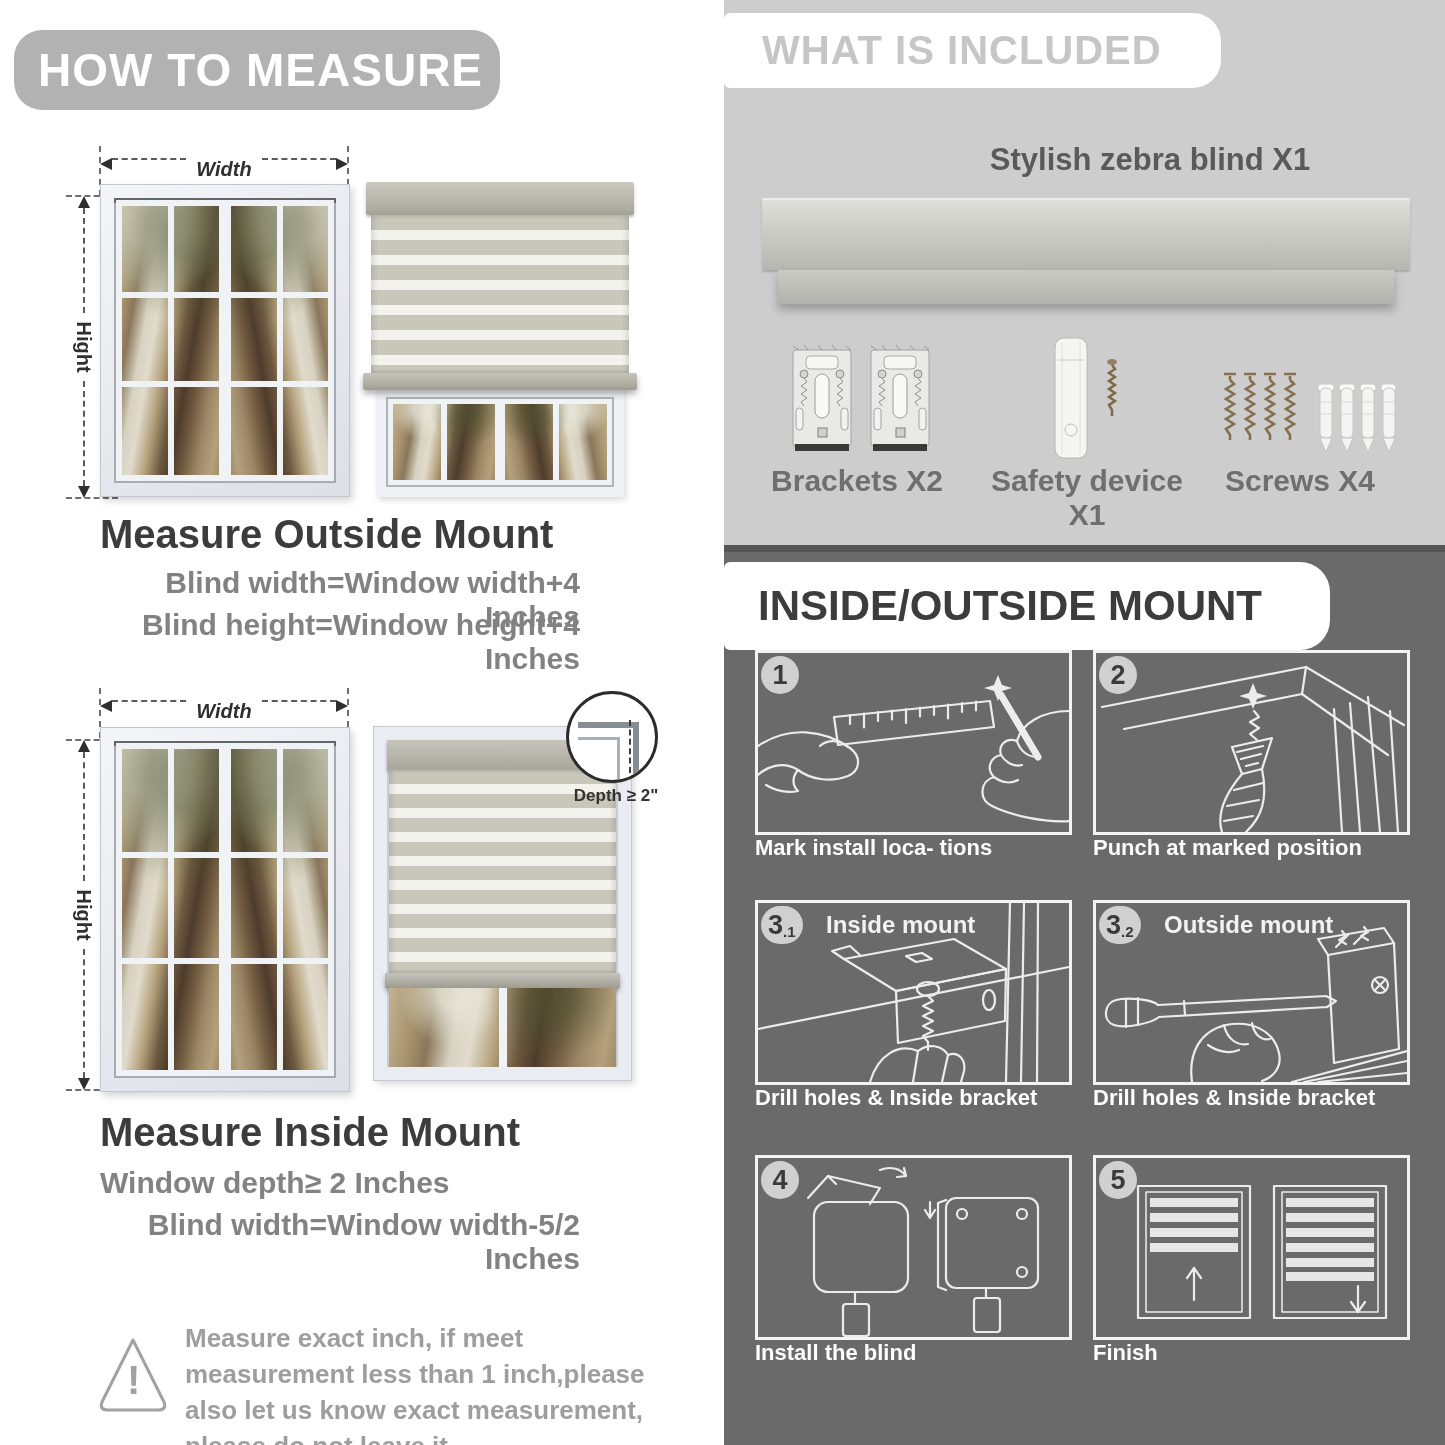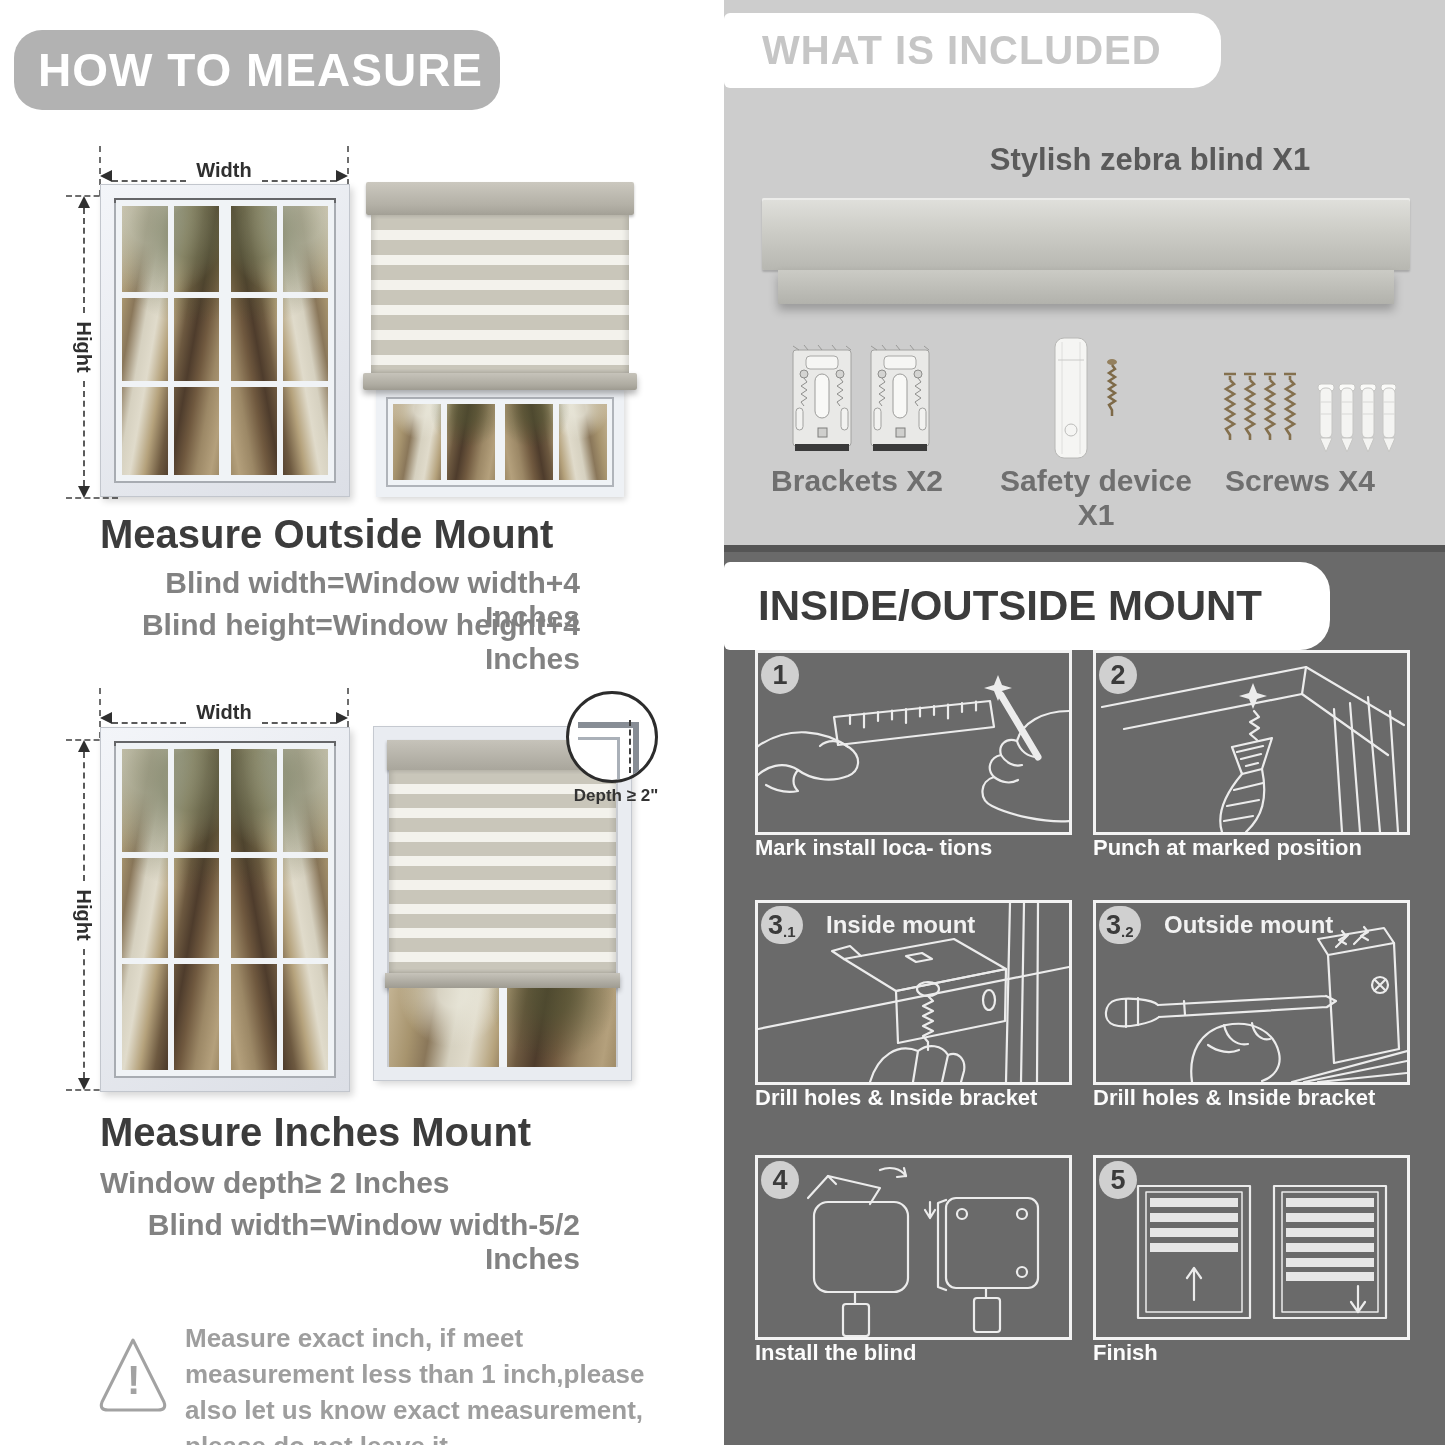--- a/index.html
+++ b/index.html
@@ -7,21 +7,21 @@
           font-family:"Liberation Sans", sans-serif;}
   .abs{position:absolute;}
 
   
   .left-col{position:absolute;left:0;top:0;width:580px;height:1445px;background:#ffffff;}
   .howto-header{position:absolute;left:14px;top:30px;width:486px;height:80px;background:#b2b2b2;
     border-radius:28px;color:#ffffff;font-size:46px;font-weight:bold;line-height:80px;
     padding-left:24px;letter-spacing:1px;box-sizing:border-box;}
 
   
-  .warrow{position:absolute;height:24px;display:flex;align-items:flex-end;}
+  .warrow{position:absolute;height:24px;display:flex;align-items:flex-start;font-style:italic;}
   .warrow .w-tick{position:absolute;top:-12px;height:50px;border-left:2px dashed #6e6e6e;}
   .warrow .w-tick.l{left:-1px;} .warrow .w-tick.r{right:-1px;}
   .warrow .dash{flex:1;border-top:2px dashed #5a5a5a;height:0;}
   .warrow .lbl{margin:0 10px;font-size:20px;font-weight:bold;color:#2f2f2f;}
   .ah{width:0;height:0;border-top:6px solid transparent;border-bottom:6px solid transparent;}
   .ah.left{border-right:12px solid #2f2f2f;}
   .ah.right{border-left:12px solid #2f2f2f;}
 
   .harrow{position:absolute;width:40px;display:flex;flex-direction:column;align-items:center;}
   .harrow .h-tick{position:absolute;left:2px;width:52px;border-top:2px dashed #6e6e6e;height:0;}
@@ -239,21 +239,21 @@
       </div>
     </div>
 
     <div class="mag" style="left:566px;top:691px;">
       <div class="c-outer"></div>
       <div class="c-inner"></div>
       <div class="c-dash"></div>
     </div>
     <div class="depth-label" style="left:556px;top:786px;width:120px;">Depth ≥ 2"</div>
 
-    <div class="sec-title" style="left:100px;top:1110px;">Measure Inches Mount</div>
+    <div class="sec-title" style="left:100px;top:1110px;">Measure Inside Mount</div>
     <div class="sec-line" style="left:100px;top:1166px;">Window depth≥ 2 Inches</div>
     <div class="sec-line" style="left:100px;top:1208px;">Blind width=Window width-5/2 Inches</div>
 
     <div class="warn-tri" style="left:98px;top:1332px;">
       <svg width="70" height="84" viewBox="0 0 70 84">
         <path d="M35,8 L66,70 Q69,78 60,78 L10,78 Q1,78 4,70 Z" fill="none" stroke="#a2a2a2" stroke-width="3" stroke-linejoin="round"></path>
       </svg>
       <span class="warn-mark" style="left:29px;top:26px;">!</span>
     </div>
     <div class="warn-text" style="left:185px;top:1320px;">Measure exact inch, if meet measurement less than 1 inch,please also let us know exact measurement, please do not leave it</div>
@@ -330,21 +330,21 @@
           <path d="M142,66 L148,80 L154,66 Z"></path>
           <rect x="161" y="12" width="15" height="7" rx="3" fill="#fafaf8"></rect>
           <rect x="163" y="16" width="12" height="50" rx="5"></rect>
           <path d="M163,66 L169,80 L175,66 Z"></path>
         </g>
         <path d="M100,30 h12 M100,42 h12 M121,30 h12 M121,42 h12 M142,30 h12 M142,42 h12 M163,30 h12 M163,42 h12" stroke="#d8d8d6"></path>
       </svg>
     </div>
 
     <div class="hw-label" style="left:38px;width:190px;">Brackets X2</div>
-    <div class="hw-label" style="left:257px;width:230px;">Safety device X1</div>
+    <div class="hw-label" style="left:248px;width:230px;">Safety device X1</div>
     <div class="hw-label" style="left:486px;width:180px;">Screws X4</div>
   </div>
 
   <div class="mount-section">
     <div class="mount-header">INSIDE/OUTSIDE MOUNT</div>
 
     <div class="step" style="left:31px;top:105px;">
       <div class="panel">
         <svg viewBox="0 0 311 179">
           <g class="lineart">

